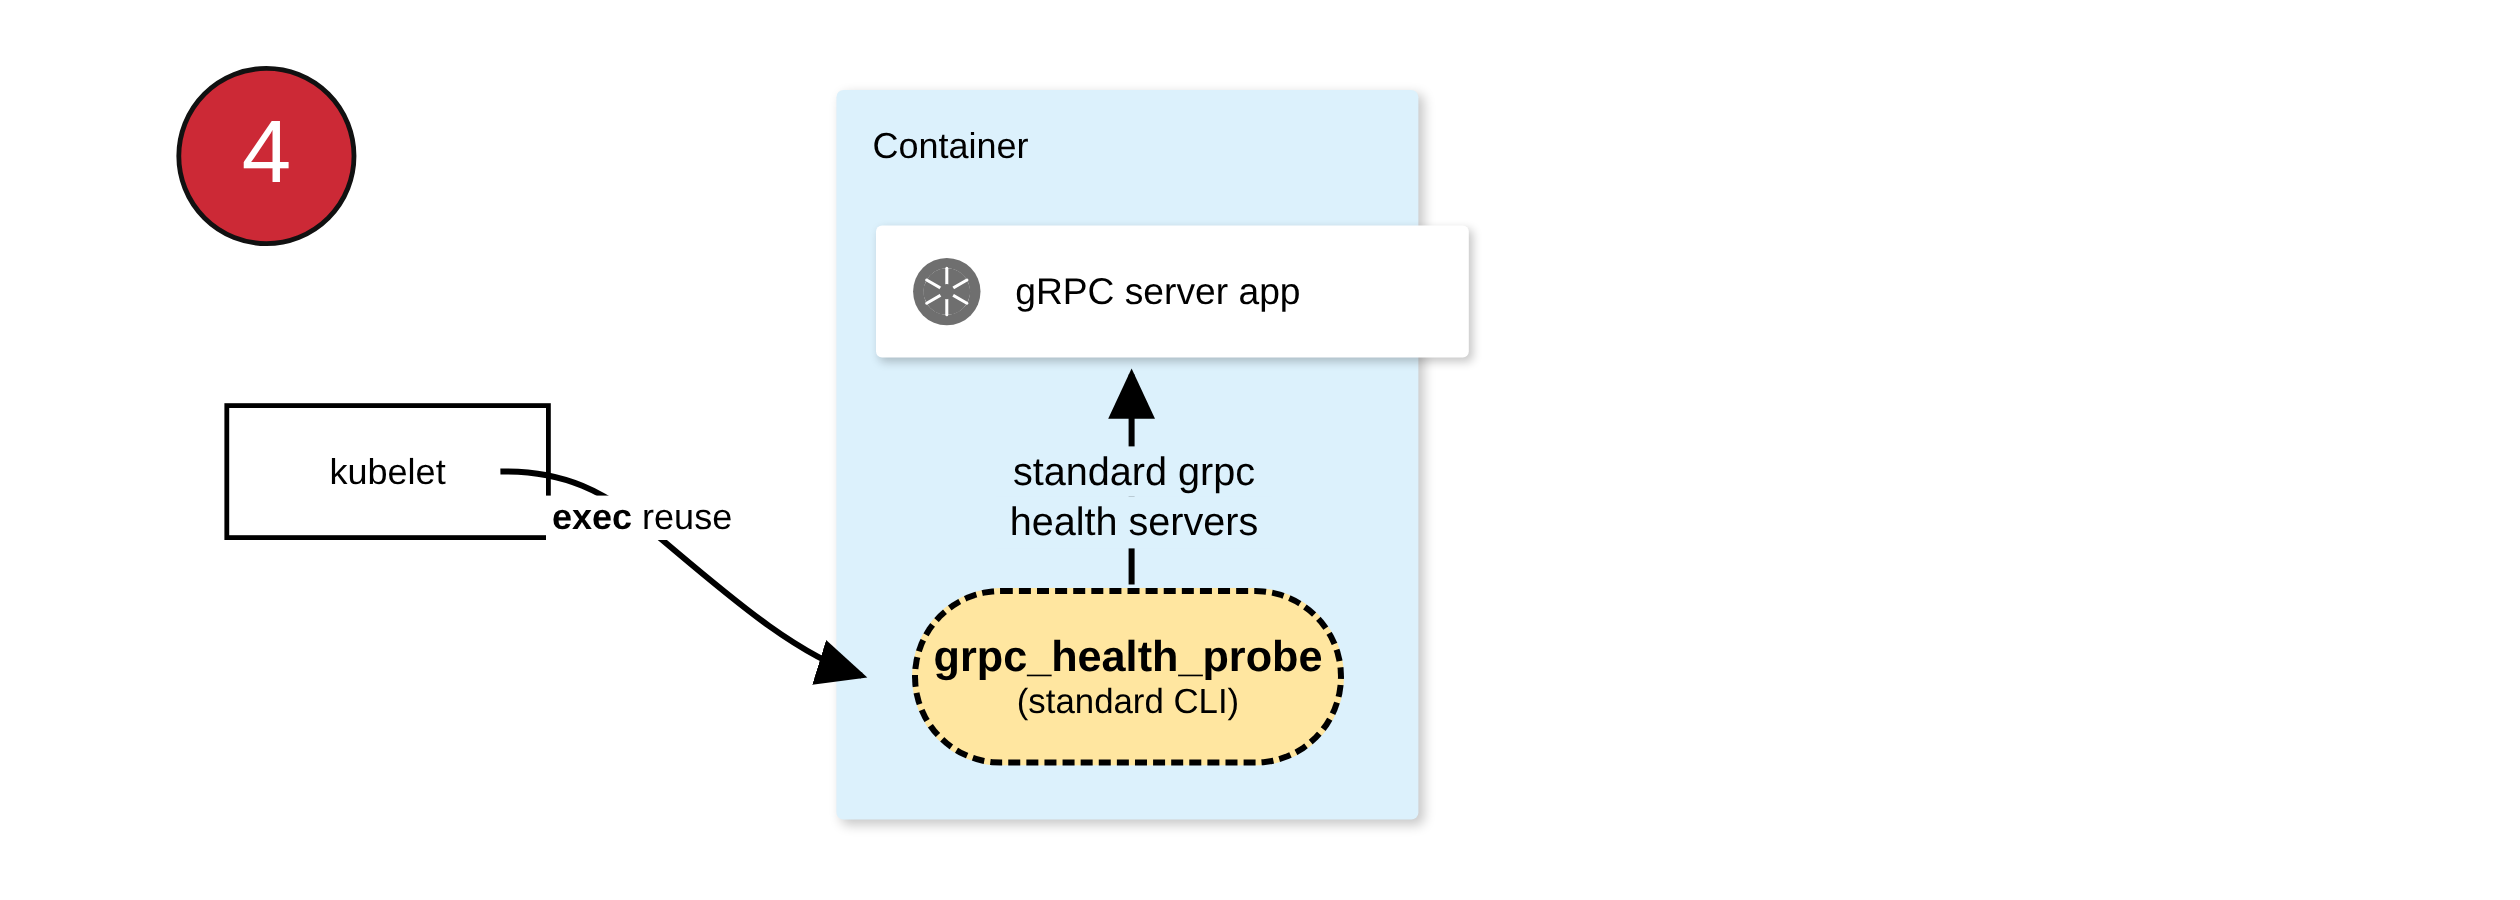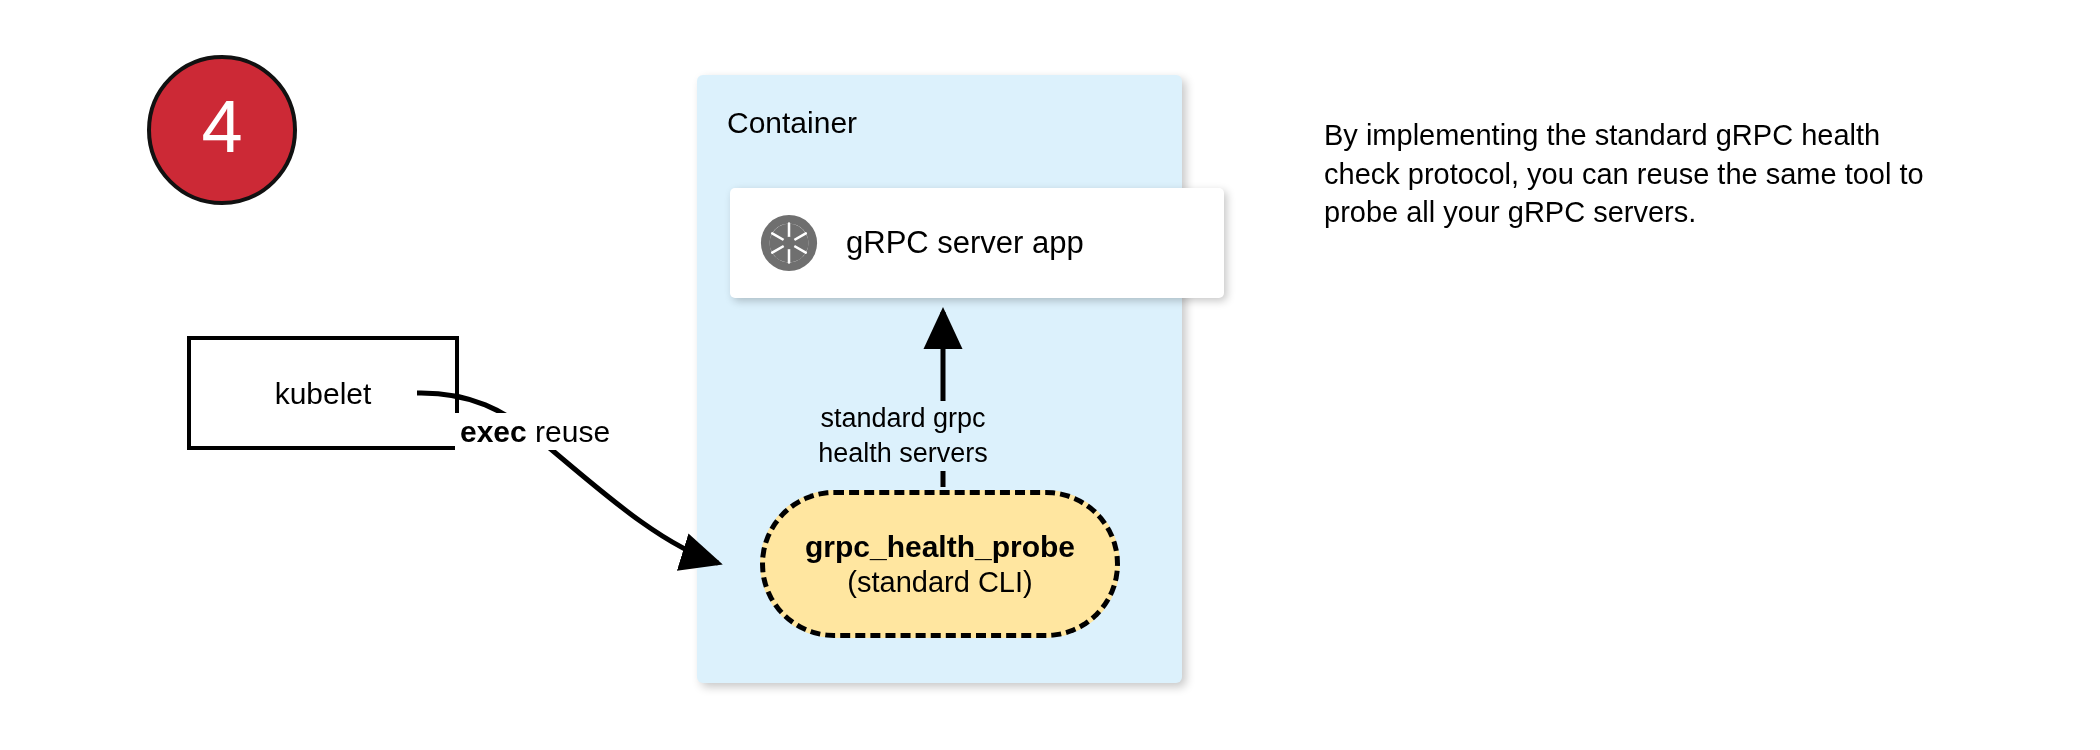--- a/index.html
+++ b/index.html
@@ -129,21 +129,21 @@
   .probe-node-text {
     position: absolute;
     inset: 0;
     display: flex;
     flex-direction: column;
     align-items: center;
     justify-content: center;
     text-align: center;
   }
   .probe-title {
-    font-size: 30px;
+    font-size: 36px;
     font-weight: bold;
     line-height: 1.18;
   }
   .probe-subtitle {
     font-size: 29px;
     line-height: 1.18;
   }
 
   
   .edge-layer {
@@ -163,28 +163,27 @@
     font-size: 30px;
     line-height: 1.1;
     white-space: nowrap;
     background: #ffffff;
     padding: 2px 5px;
   }
   .exec-probe-label b { font-weight: bold; }
 
   .protocol-label {
     position: absolute;
-    left: 788px;
+    left: 830px;
     top: 372px;
     width: 230px;
     text-align: center;
-    font-size: 27px;
+    font-size: 33px;
     line-height: 1.22;
     white-space: nowrap;
-    margin-top: 29px;
   }
   .protocol-label span {
     display: block;
     background: #dcf1fc;
     padding: 1px 0;
   }
 
   
   .caption {
     position: absolute;
@@ -258,15 +257,14 @@
   </div>
 
   <div class="probe-node">
     <div class="probe-node-shape"></div>
     <div class="probe-node-text">
       <div class="probe-title">grpc_health_probe</div>
       <div class="probe-subtitle">(standard CLI)</div>
     </div>
   </div>
 
-  <div class="caption">By implementing the standard gRPC health check protocol, you can reuse the same tool to probe all your gRPC servers.</div>
 
 </div>
 
 </body></html>

